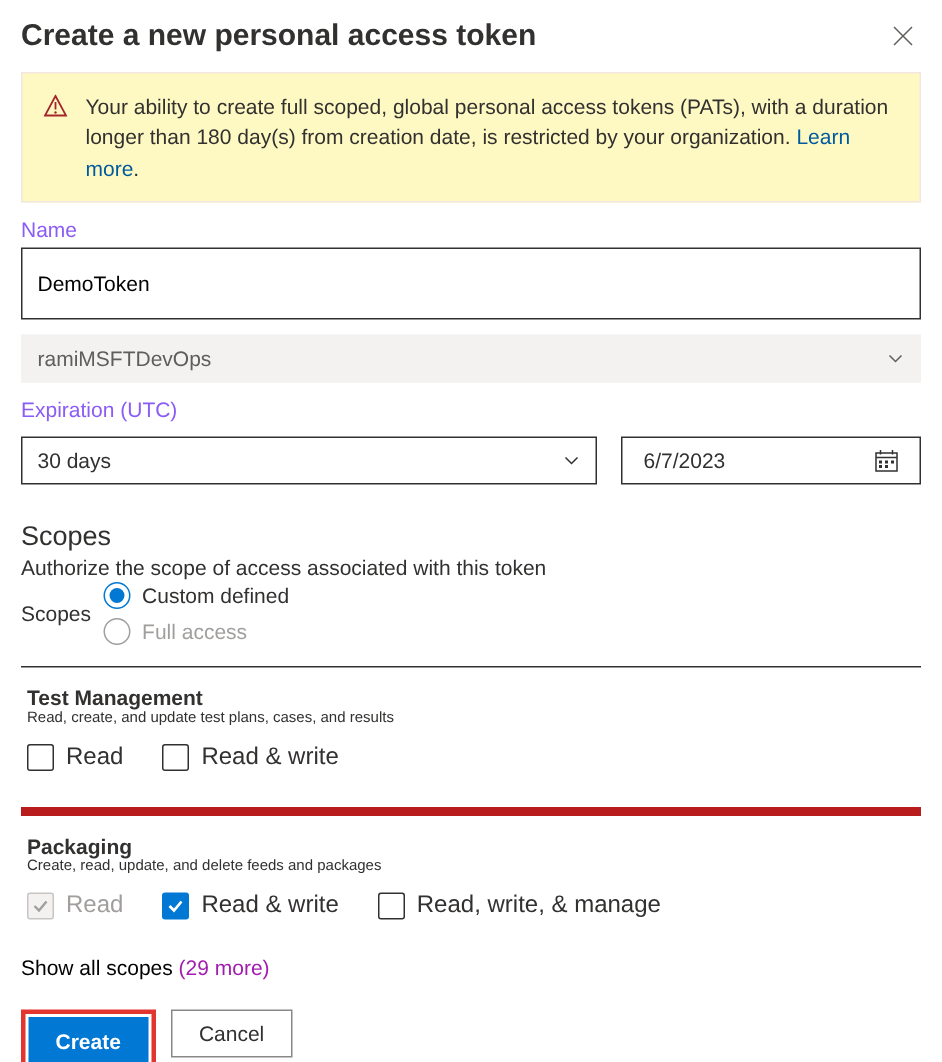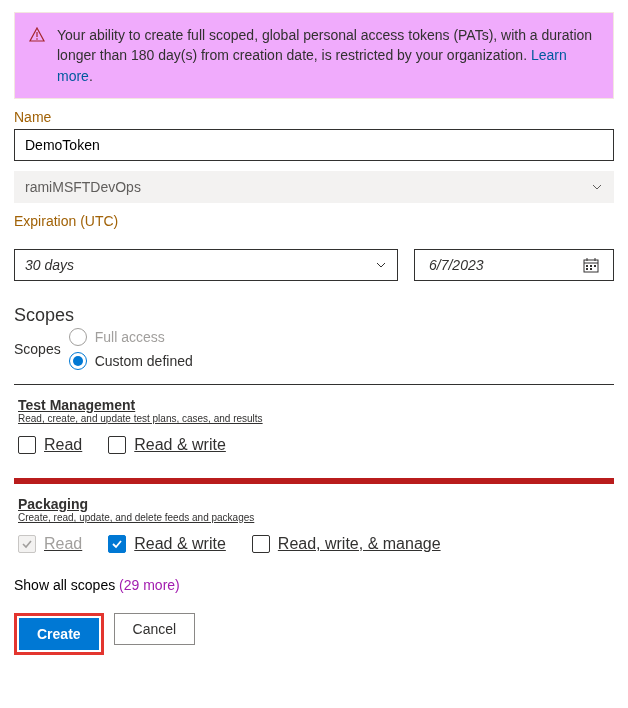--- a/index.html
+++ b/index.html
@@ -2,31 +2,31 @@
 <html><head>
   <meta charset="utf-8">
   <style>
     * { box-sizing: border-box; margin: 0; padding: 0; font-family: "Segoe UI", -apple-system, sans-serif; }
     body { width: 628px; background: #fff; color: #323130; font-size: 14px; }
     .panel { padding: 12px 14px 18px; }
     .header { display: flex; align-items: center; justify-content: space-between; margin-bottom: 12px; }
     .header h1 { font-size: 20px; font-weight: 600; }
     .close-btn { background: none; border: none; cursor: pointer; width: 24px; height: 24px; display: flex; align-items: center; justify-content: center; color: #605e5c; }
 
-    .warn { display: flex; gap: 12px; background: #f0abfc; border: 1px solid #f3e6e0; padding: 12px 14px; margin-bottom: 10px; font-size: 14px; line-height: 1.45; }
+    .warn { display: flex; gap: 12px; background: #fef9c3; border: 1px solid #f3e6e0; padding: 12px 14px; margin-bottom: 10px; font-size: 14px; line-height: 1.45; }
     .warn .icon { flex-shrink: 0; color: #a4262c; margin-top: 2px; }
     .warn a { color: #005a9e; text-decoration: none; }
 
-    .field-label { font-size: 14px; color: #a16207; margin-bottom: 4px; display: block; }
-    .text-input { width: 100%; padding: 6px 10px; border: 1px solid #323130; font-size: 14px; height: 32px; }
+    .field-label { font-size: 14px; color: #8b5cf6; margin-bottom: 4px; display: block; }
+    .text-input { width: 100%; padding: 6px 10px; border: 1px solid #323130; font-size: 14px; height: 48px; }
 
     .org-block { margin-top: 10px; }
     .org-select { display: flex; align-items: center; justify-content: space-between; background: #f3f2f1; color: #605e5c; padding: 0 10px; height: 32px; border: 1px solid #f3f2f1; width: 100%; cursor: pointer; }
 
-    .exp-row { display: flex; gap: 16px; margin-top: 20px; font-style: italic; }
+    .exp-row { display: flex; gap: 16px; margin-top: 10px; }
     .exp-left { flex: 0 0 384px; }
     .exp-right { flex: 1; }
     .select { display: flex; align-items: center; justify-content: space-between; border: 1px solid #323130; height: 32px; padding: 0 10px; cursor: pointer; }
     .date-input { display: flex; align-items: center; justify-content: space-between; border: 1px solid #323130; height: 32px; padding: 0 14px; cursor: pointer; }
 
     .scopes-h { font-size: 18px; font-weight: 400; margin-top: 24px; }
     .scopes-sub { font-size: 14px; color: #323130; margin-top: 2px; }
     .scope-radio-row { display: flex; align-items: center; gap: 8px; margin-top: 2px; }
     .radio-opts { display: flex; flex-direction: column; gap: 6px; }
     .radio { display: flex; align-items: center; gap: 8px; cursor: pointer; }
@@ -35,21 +35,21 @@
     .radio.selected .dot { width: 10px; height: 10px; background: #0078d4; border-radius: 50%; }
     .radio.disabled { color: #a19f9d; cursor: default; }
     .radio.disabled .circle { border-color: #a19f9d; }
 
     .scope-scroll { margin-top: 14px; border-top: 1px solid #323130; position: relative; max-height: 196px; overflow-y: scroll; scrollbar-width: thin; }
     .scope-scroll::-webkit-scrollbar { width: 16px; }
     .scope-scroll::-webkit-scrollbar-track { background: #f3f2f1; }
     .scope-scroll::-webkit-scrollbar-thumb { background: #c8c6c4; }
     .scope-scroll::-webkit-scrollbar-button { height: 16px; background: #f3f2f1; }
 
-    .scope-group { padding: 12px 4px 4px; text-decoration: underline; }
+    .scope-group { padding: 12px 4px 4px; }
     .scope-group.sep { border-top: 6px solid #b91c1c; margin-top: 20px; }
     .scope-title { font-weight: 600; font-size: 14px; }
     .scope-desc { font-size: 10px; color: #323130; }
     .perm-row { display: flex; gap: 26px; margin-top: 12px; flex-wrap: wrap; }
     .perm { display: flex; align-items: center; gap: 8px; cursor: pointer; font-size: 16px; }
     .chk { width: 18px; height: 18px; border: 1px solid #323130; border-radius: 2px; display: inline-flex; align-items: center; justify-content: center; flex-shrink: 0; }
     .chk.checked { background: #0078d4; border-color: #0078d4; color: #fff; }
     .chk.disabled { background: #f3f2f1; border-color: #c8c6c4; color: #a19f9d; }
     .perm.disabled { color: #a19f9d; cursor: default; }
 
@@ -62,20 +62,28 @@
     .btn-primary-wrap { border: 3px solid #e3352f; padding: 2px; }
     .btn-primary { background: #0078d4; color: #fff; font-weight: 600; }
     .btn-default { background: #fff; border: 1px solid #8a8886; color: #323130; }
 
     .chev-svg { width: 12px; height: 12px; }
   </style>
 </head>
 <body>
 
 <div class="panel">
+  <div class="header">
+    <h1>Create a new personal access token</h1>
+    <button class="close-btn" aria-label="Close">
+      <svg width="14" height="14" viewBox="0 0 14 14">
+          <path d="M1 1 L13 13 M13 1 L1 13" stroke="currentColor" stroke-width="1"></path>
+        </svg>
+    </button>
+  </div>
 
   <div class="warn">
     <span class="icon">
       <svg width="16" height="16" viewBox="0 0 16 16">
           <path d="M8 1 L15 14 H1 Z" fill="none" stroke="currentColor" stroke-width="1.2"></path>
           <line x1="8" y1="5" x2="8" y2="10" stroke="currentColor" stroke-width="1.2"></line>
           <circle cx="8" cy="12" r="0.8" fill="currentColor"></circle>
         </svg>
     </span>
     <span>
@@ -119,32 +127,33 @@
               <rect x="11" y="8" width="2" height="2" fill="currentColor"></rect>
               <rect x="3" y="11" width="2" height="2" fill="currentColor"></rect>
               <rect x="7" y="11" width="2" height="2" fill="currentColor"></rect>
             </svg>
         </div>
       </div>
     </div>
   </div>
 
   <div class="scopes-h">Scopes</div>
+  <div class="scopes-sub">Authorize the scope of access associated with this token</div>
   <div class="scope-radio-row">
     <span style="margin-right:0px;">Scopes</span>
     <div class="radio-opts">
-      <div class="radio disabled">
-        <span class="circle"></span>
-        <span>Full access</span>
-      </div>
       <div class="radio selected">
         <span class="circle">
             <span class="dot"></span>
           </span>
         <span>Custom defined</span>
+      </div>
+      <div class="radio disabled">
+        <span class="circle"></span>
+        <span>Full access</span>
       </div>
     </div>
   </div>
 
   <div class="scope-scroll">
     <div class="scope-group">
       <div class="scope-title">Test Management</div>
       <div class="scope-desc">Read, create, and update test plans, cases, and results</div>
       <div class="perm-row">
         <label class="perm">

